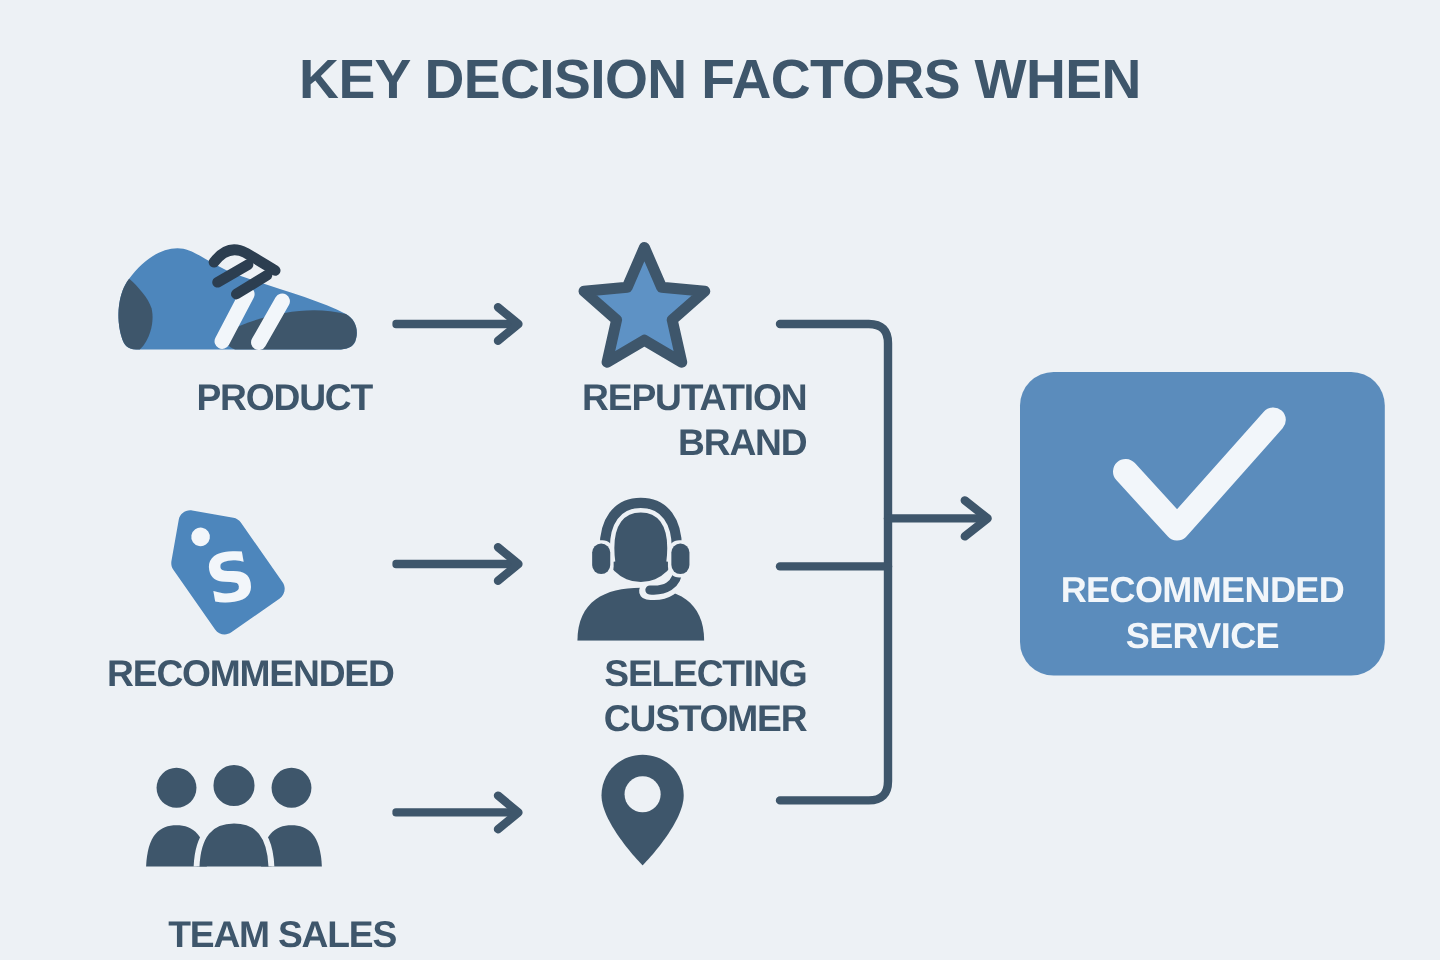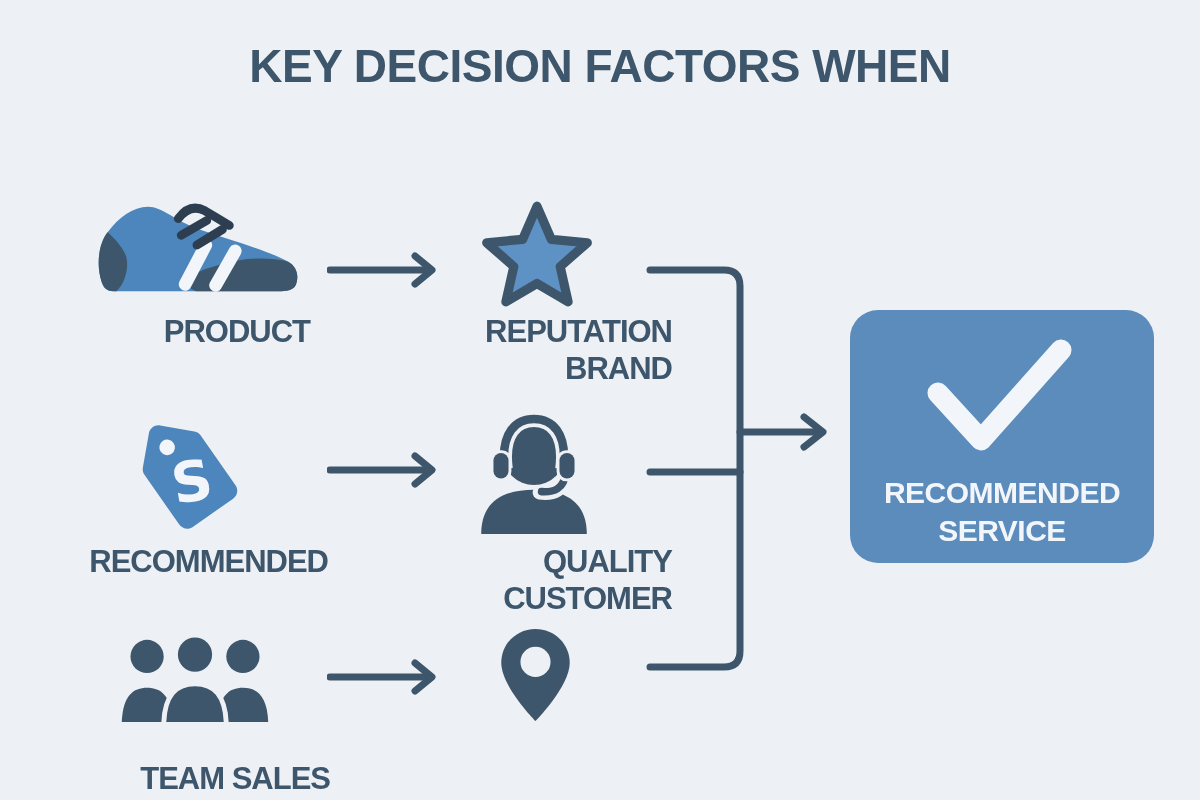--- a/index.html
+++ b/index.html
@@ -86,21 +86,21 @@
     <path d="M39,66 C34,26 52,13 70,13 C88,13 106,26 101,66" fill="none" stroke="#edf1f5" stroke-width="17"></path>
     <path d="M39,66 C34,26 52,13 70,13 C88,13 106,26 101,66" fill="none" stroke="#3e566b" stroke-width="9"></path>
     <path d="M103,70 C103,88 90,93 76,91" fill="none" stroke="#edf1f5" stroke-width="15" stroke-linecap="round"></path>
     <path d="M103,70 C103,87 90,91 78,90" fill="none" stroke="#3e566b" stroke-width="8" stroke-linecap="round"></path>
     <rect x="24" y="46" width="22" height="33" rx="10" fill="#edf1f5"></rect>
     <rect x="27" y="49" width="16" height="27" rx="8" fill="#3e566b"></rect>
     <rect x="94" y="46" width="22" height="33" rx="10" fill="#edf1f5"></rect>
     <rect x="97" y="49" width="16" height="27" rx="8" fill="#3e566b"></rect>
   </svg>
   <div class="label" style="left:402px;top:543px;width:270px">
-    <div>QUALITY</div>
+    <div>SELECTING</div>
     <div>CUSTOMER</div>
   </div>
 
   <svg class="abs" style="left:116px;top:634px" width="158" height="88" viewBox="0 0 160 90">
     <circle cx="31" cy="23" r="17" fill="#3e566b"></circle>
     <path d="M5,95 C5,64 16,55 31,55 C46,55 57,64 57,95 Z" fill="#3e566b"></path>
     <circle cx="129" cy="23" r="17" fill="#3e566b"></circle>
     <path d="M103,95 C103,64 114,55 129,55 C144,55 155,64 155,95 Z" fill="#3e566b"></path>
     <circle cx="80" cy="21" r="20" fill="#3e566b" stroke="#edf1f5" stroke-width="5"></circle>
     <path d="M48,95 C48,62 61,51 80,51 C99,51 112,62 112,95 Z" fill="#3e566b" stroke="#edf1f5" stroke-width="5"></path>

